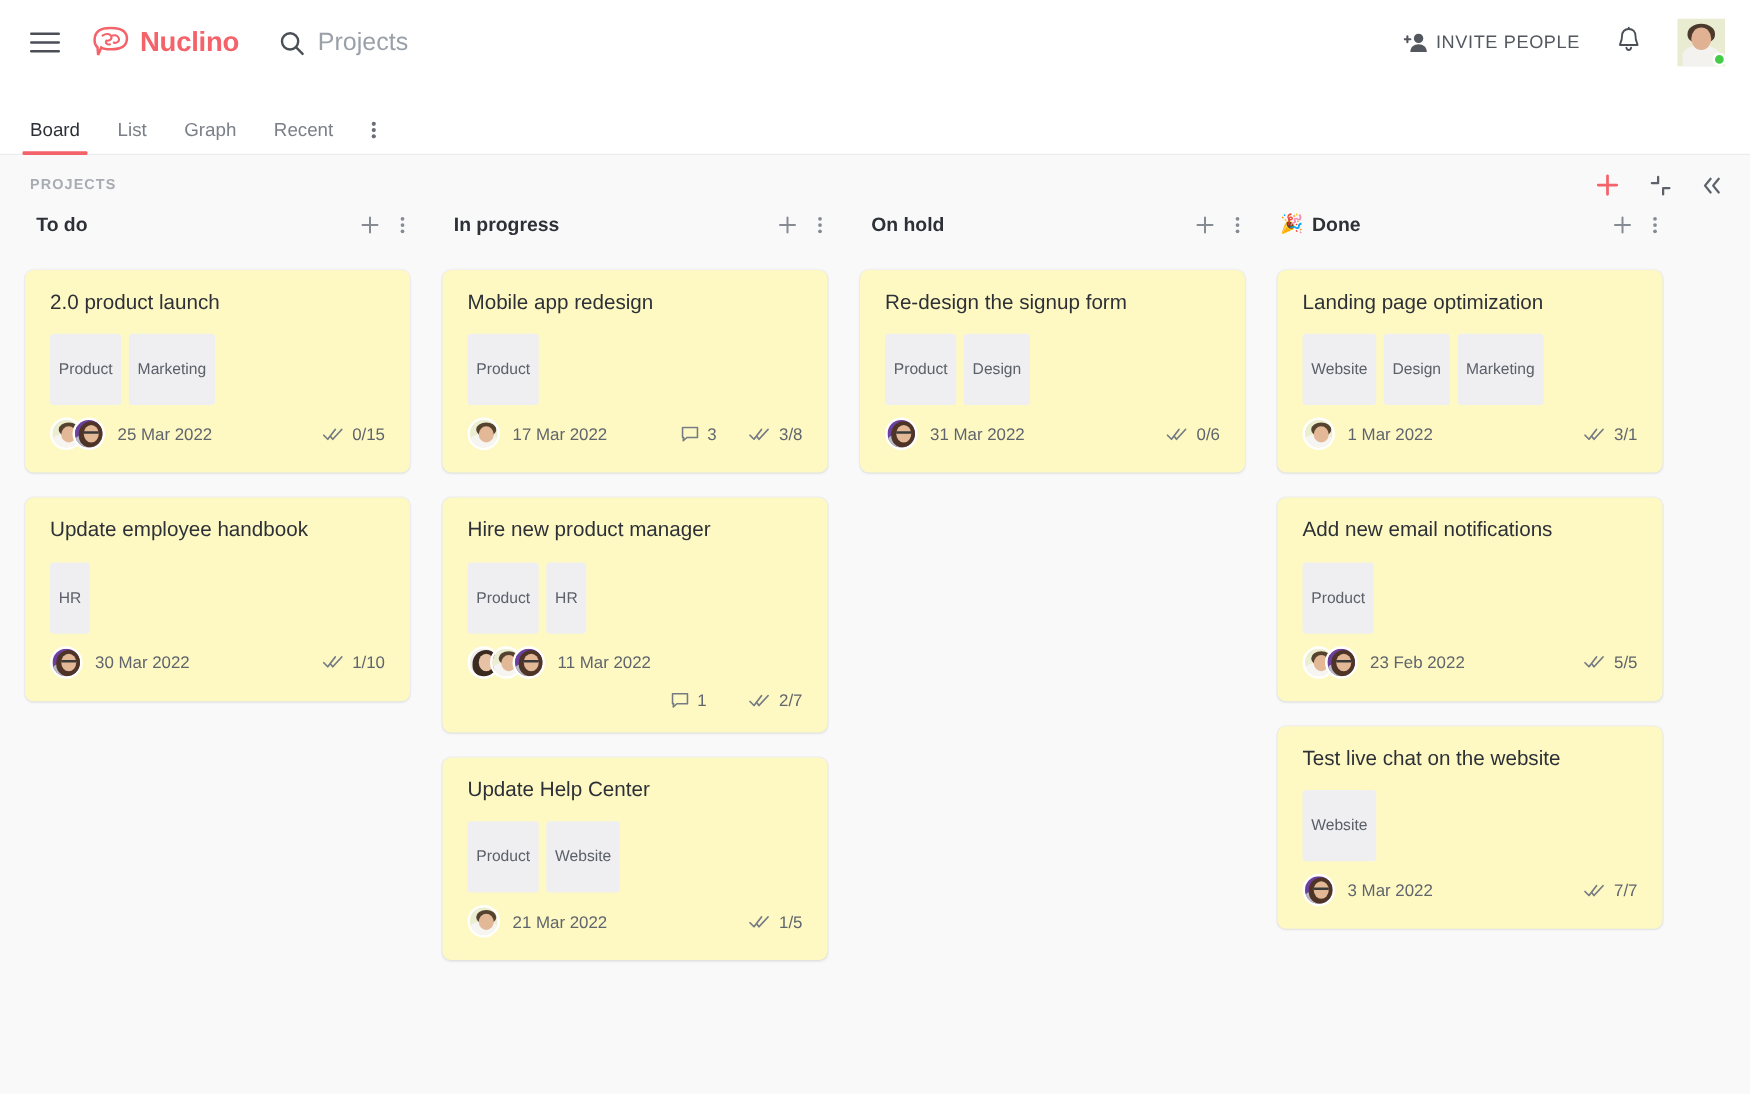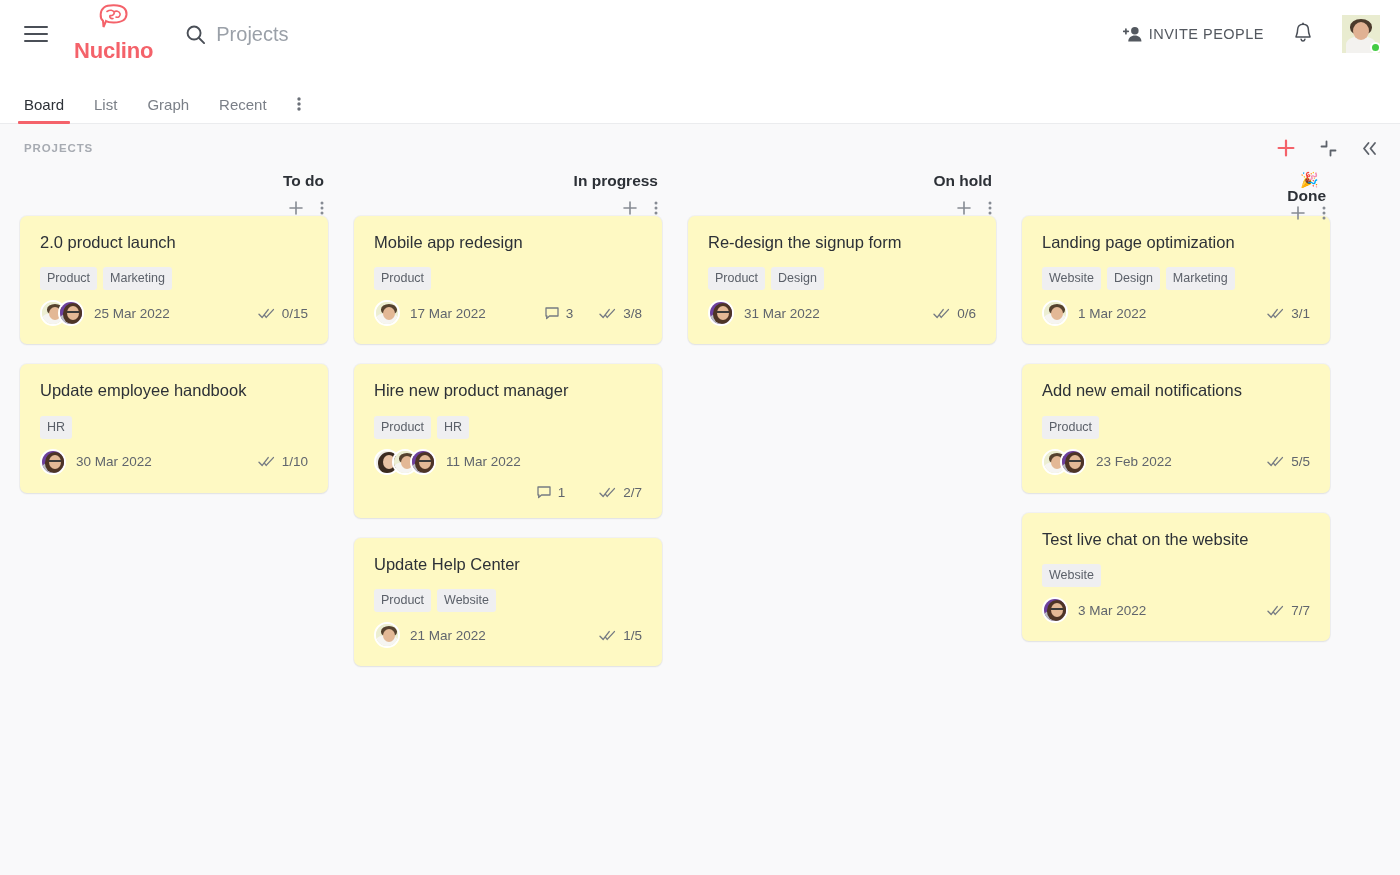--- a/index.html
+++ b/index.html
@@ -15,21 +15,21 @@
   
   .topbar {
     height: 68px; flex: 0 0 68px;
     display: flex; align-items: center;
     padding: 0 20px 0 24px;
     background: #ffffff;
   }
   .hamburger { width: 26px; height: 26px; display:flex; flex-direction:column; justify-content:center; gap:5px; cursor:pointer; }
   .hamburger span { display:block; height:2px; background:#4a4f57; border-radius:1px; width:24px; }
 
-  .logo-wrap { display:flex; align-items:center; gap:8px; margin-left: 24px; cursor:pointer;flex-direction:column; }
+  .logo-wrap { display:flex; align-items:center; gap:8px; margin-left: 24px; cursor:pointer; }
   .logo-text { color:#f4626a; font-size:22px; font-weight:bold; letter-spacing:-0.2px; }
 
   .search-wrap { display:flex; align-items:center; gap:10px; margin-left: 32px; flex:1; cursor:text; }
   .search-text { font-size:20px; color:#9aa0a8; font-weight:400; }
 
   .topbar-right { display:flex; align-items:center; gap:30px; }
   .invite { display:flex; align-items:center; gap:7px; cursor:pointer; }
   .invite-label { font-size:14.5px; color:#53585f; letter-spacing:0.5px; }
   .bell { cursor:pointer; }
 
@@ -69,35 +69,35 @@
     height: 48px; display:flex; align-items:center; justify-content:space-between;
     padding: 0 22px 0 24px;
   }
   .board-title { font-size:11.5px; letter-spacing:0.9px; color:#a7abb2; font-weight:bold; }
   .board-actions { display:flex; align-items:center; gap:24px; }
   .icon-btn { cursor:pointer; display:flex; align-items:center; justify-content:center; }
 
   .columns { display:flex; padding: 0 20px; gap:26px; align-items:flex-start; }
   .column { width: 308px; flex:0 0 308px; }
 
-  .col-head { height:44px; display:flex; align-items:flex-end; padding: 0 4px 0 2px; flex-direction: column; }
+  .col-head { height:44px; display:flex; align-items:flex-start; padding: 0 4px 0 2px; }
   .col-emoji { font-size:15px; margin-right:7px; line-height:1; }
   .col-name { font-size:15.5px; color:#2d3137; font-weight:bold; flex:1; }
   .col-head-actions { display:flex; align-items:center; gap:16px; }
 
   .card {
     background:#fef9c3; border-radius:7px;
     box-shadow: 0 1px 2px rgba(16,22,26,0.07), 0 0 0 1px rgba(16,22,26,0.035);
     padding: 16px 20px 18px 20px; margin-bottom: 20px; cursor:pointer;
   }
   .card-title { font-size:16.5px; color:#2d3137; line-height:1.3; margin-bottom:14px; }
   .tags { display:flex; flex-wrap:wrap; gap:6px; margin-bottom:10px; }
   .tag {
     background:#efeff1; color:#5b6069; font-size:12.5px;
-    padding: 4px 7px; border-radius:3px; line-height:1.2;
+    padding: 21px 7px; border-radius:3px; line-height:1.2;
   }
   .card-meta { display:flex; flex-wrap:wrap; align-items:center; row-gap:6px; }
   .avatars { display:flex; align-items:center; margin-right:10px; }
   .avatars .av {
     width:26px; height:26px; border-radius:50%; overflow:hidden;
     border:2px solid #fff; margin-left:-8px; position:relative;
   }
   .avatars .av:first-child { margin-left:0; }
   .card-date { font-size:13.5px; color:#60656d; margin-right:auto; white-space:nowrap; }
   .meta-right { display:flex; align-items:center; gap:26px;text-align:right; }

